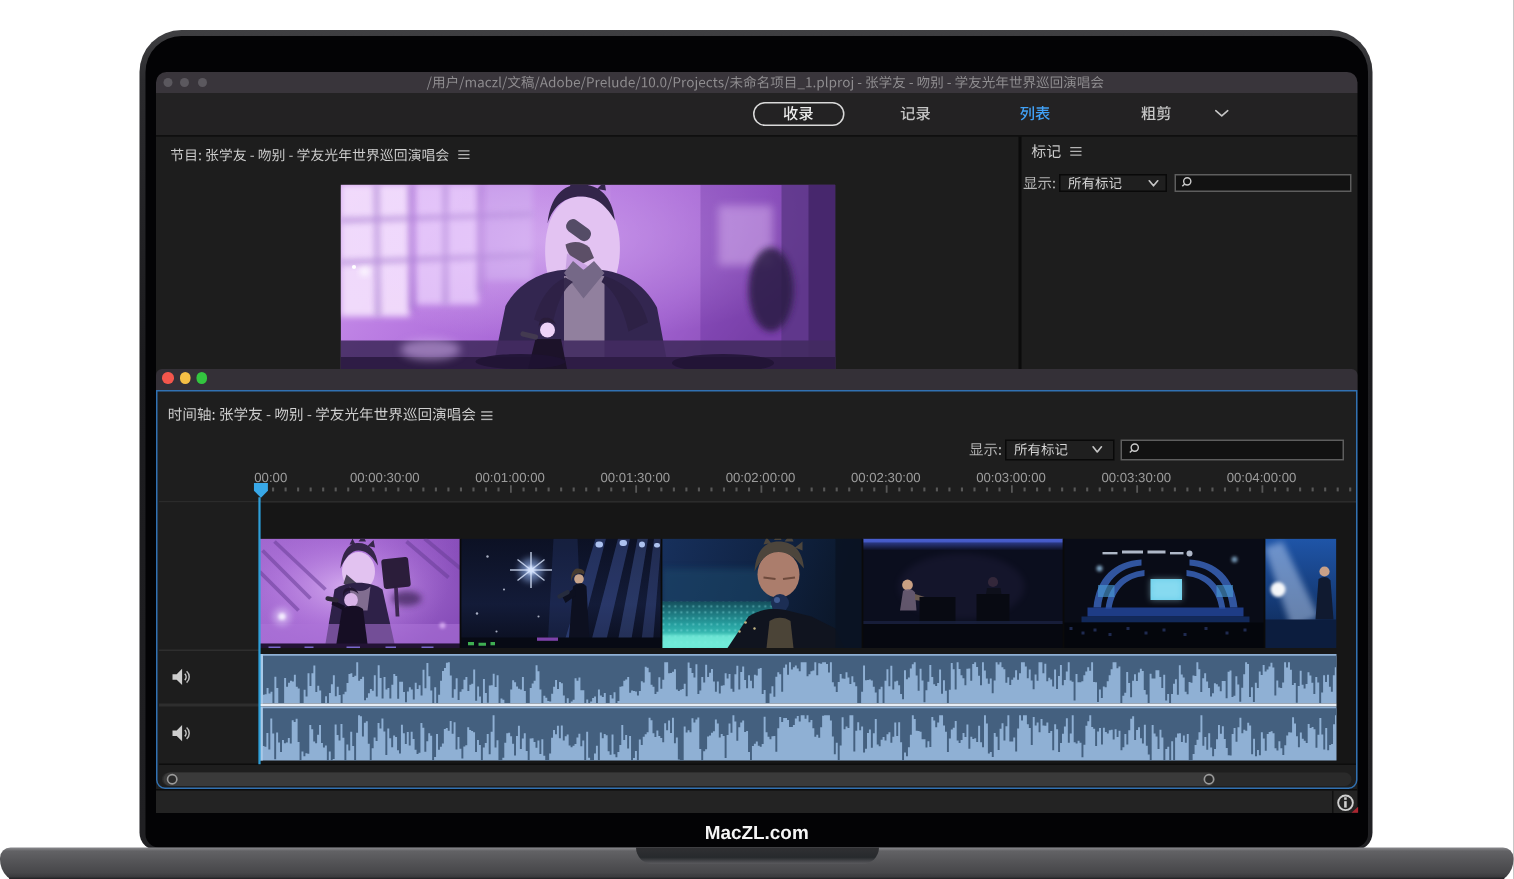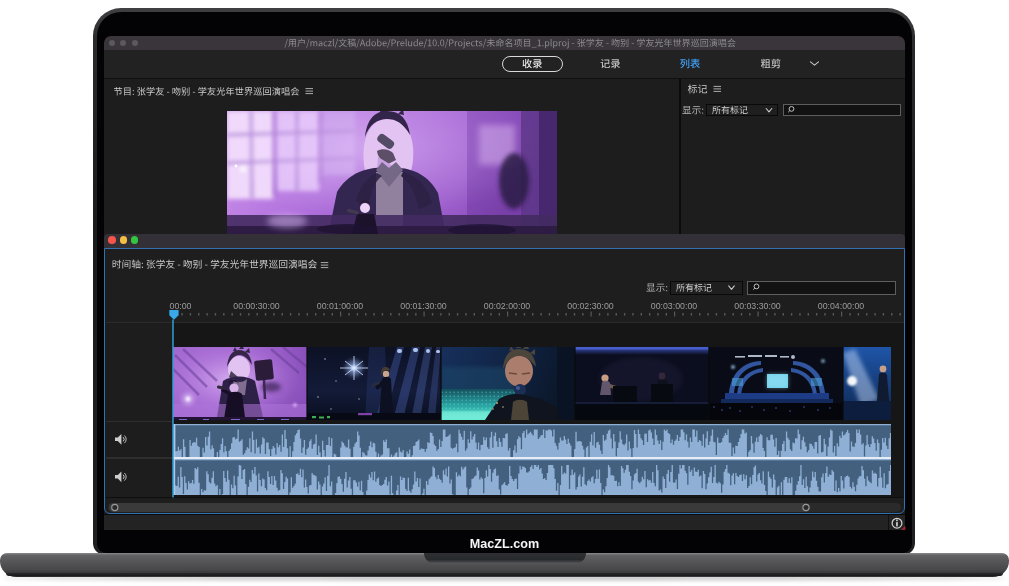--- a/index.html
+++ b/index.html
@@ -1,17 +1,17 @@
 <!DOCTYPE html>
 <html><head><meta charset="utf-8"><style>
 *{margin:0;padding:0;box-sizing:border-box}
 html,body{width:1009px;height:586px;background:#fff;overflow:hidden;font-family:"Liberation Sans",sans-serif}
 .abs{position:absolute}
 </style></head><body>
-<div class="abs" style="left:0;top:0;width:1009px;height:461px">
+<div class="abs" style="left:0;top:12px;width:1009px;height:461px">
 <div class="abs" style="left:93px;top:8px;width:822px;height:547px;border-radius:28px 28px 12px 12px;background:linear-gradient(180deg,#404043,#2b2b2e 6%,#1b1b1e 40%,#202023 97%)"></div>
 <div class="abs" style="left:96.5px;top:11.5px;width:815px;height:541px;border-radius:24px 24px 9px 9px;background:#030305"></div>
 <div class="abs" style="left:104px;top:36px;width:801px;height:14px;background:#39353b;border-radius:7px 7px 0 0"></div>
 <div class="abs" style="left:108.5px;top:40.2px;width:6px;height:6px;border-radius:50%;background:#5b585e"></div>
 <div class="abs" style="left:120.0px;top:40.2px;width:6px;height:6px;border-radius:50%;background:#5b585e"></div>
 <div class="abs" style="left:131.5px;top:40.2px;width:6px;height:6px;border-radius:50%;background:#5b585e"></div>
 <div class="abs" style="left:104px;top:50px;width:801px;height:28.5px;background:#232223"></div>
 <div class="abs" style="left:104px;top:79px;width:801px;height:435px;background:#1d1d1d"></div>
 <div class="abs" style="left:104px;top:78.3px;width:801px;height:1px;background:#0f0f0f"></div>
 <div class="abs" style="left:502px;top:55.5px;width:60.5px;height:16.3px;border:1.4px solid #d9d9d9;border-radius:9px"></div>

